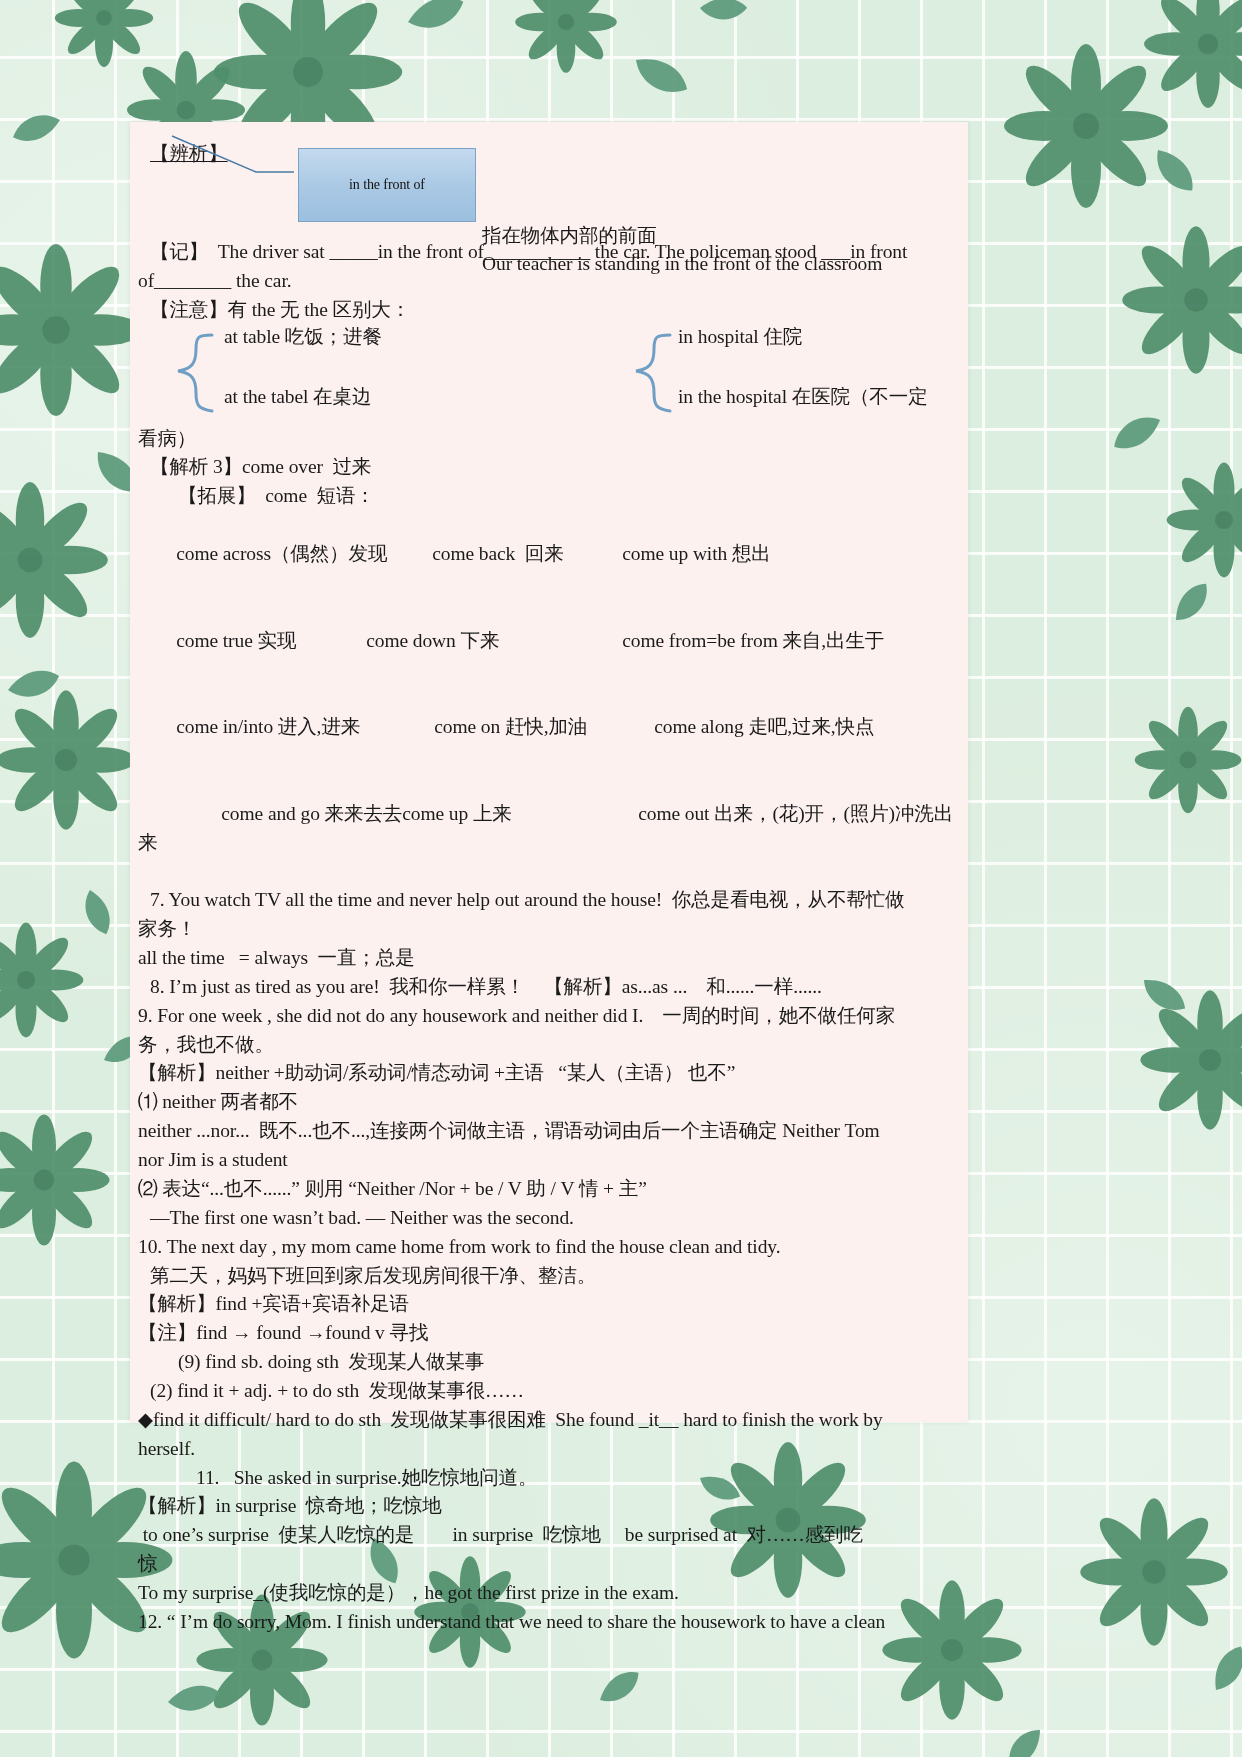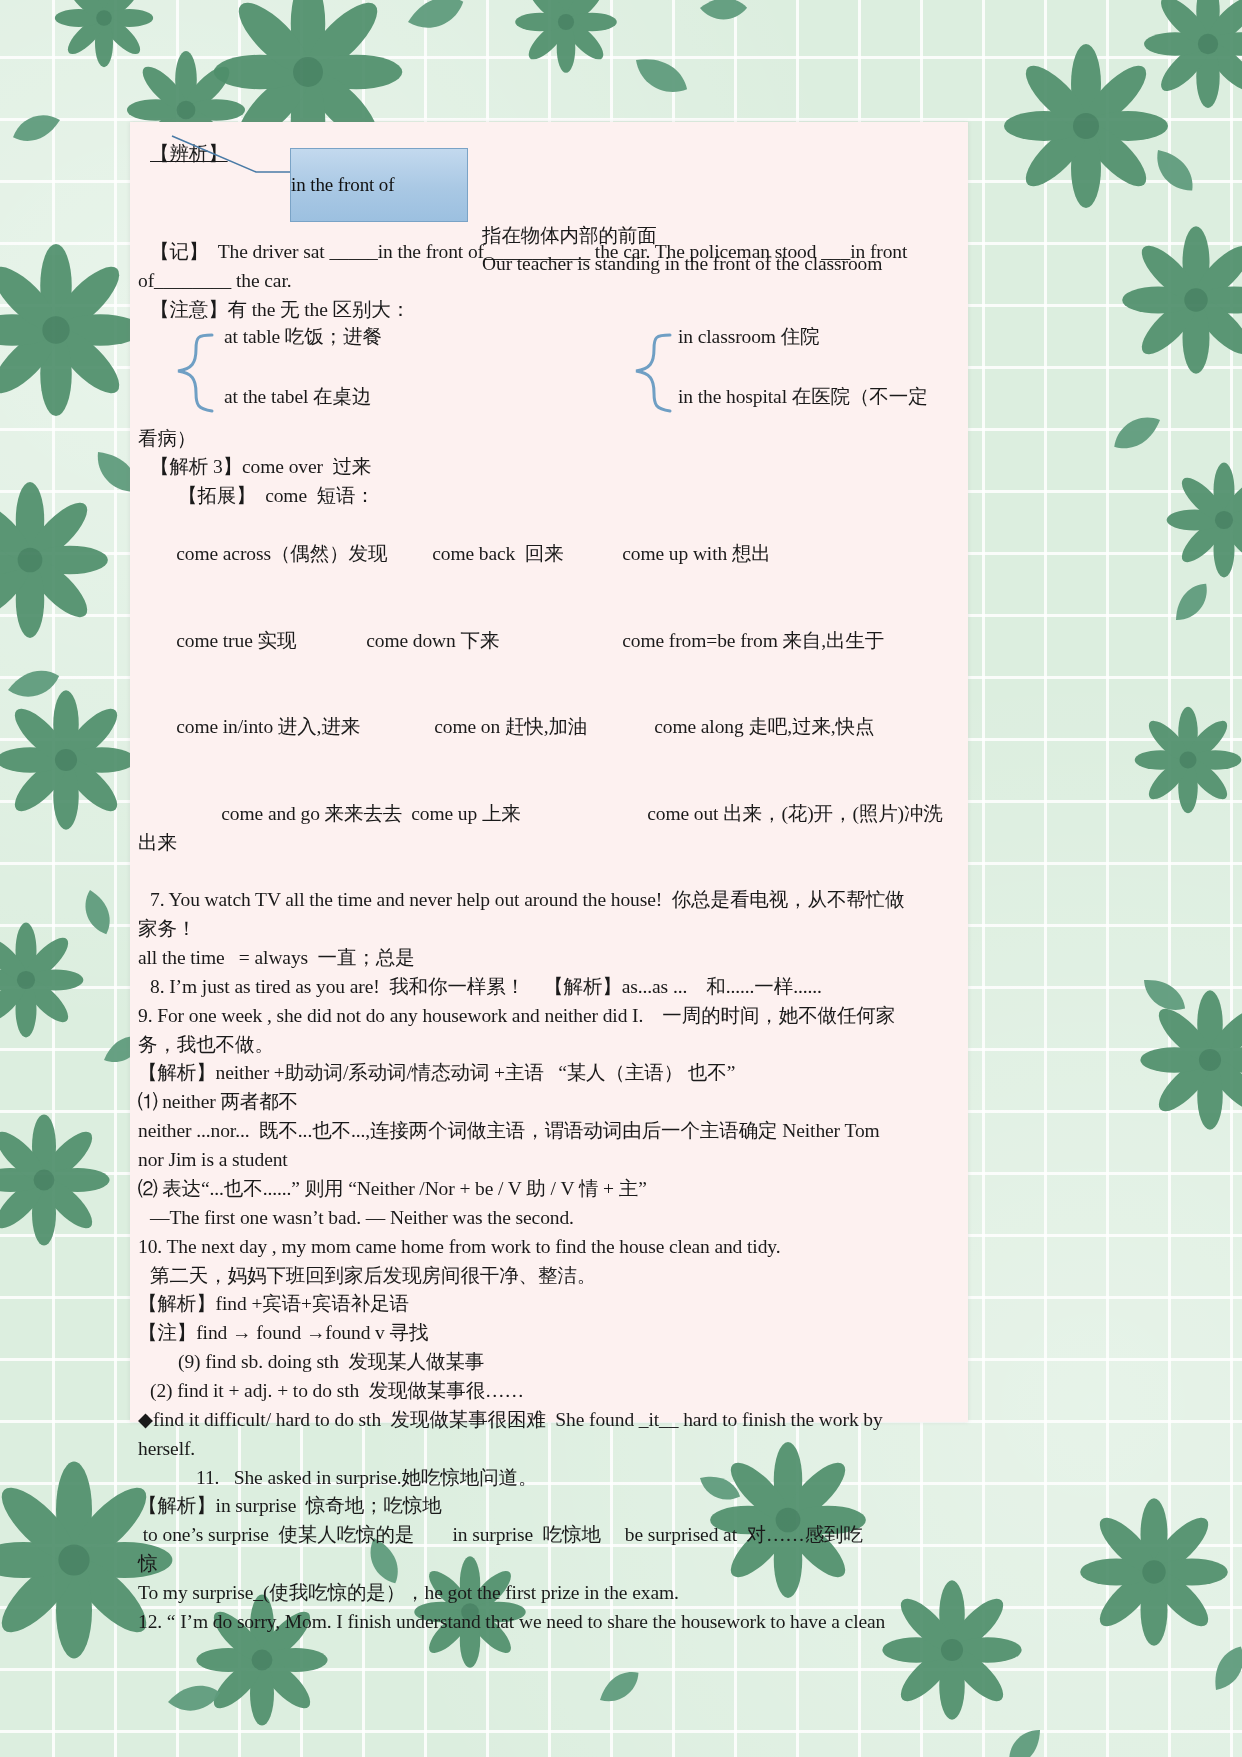--- a/index.html
+++ b/index.html
@@ -65,30 +65,30 @@
   .ind4 { padding-left: 58px; }
 
   
   #callout-wrap {
     position: relative;
     height: 98px;
     text-decoration: underline;
   }
   #callout-box {
     position: absolute;
-    left: 152px;
+    left: 160px;
     top: 8px;
     width: 176px;
     height: 72px;
     background: linear-gradient(180deg, #c3d9ee 0%, #a9c8e4 55%, #9cc0e0 100%);
     border: 1px solid #7aa3c6;
     display: flex;
     align-items: center;
-    justify-content: flex-start;
-    font-size: 19px;
+    justify-content: center;
+    font-size: 14px;
     color: #111;
   }
   #callout-leader {
     position: absolute;
     left: 32px;
     top: -6px;
     width: 124px;
     height: 52px;
   }
   .callout-side {
@@ -203,40 +203,40 @@
     <div id="brace-block">
       <svg class="brace-svg" style="left:20px; top:6px;" width="56" height="84" viewBox="0 0 56 84">
         <path d="M54 4 C 40 4 38 6 38 18 C 38 32 34 38 20 40 C 34 42 38 48 38 62 C 38 74 40 78 54 80" fill="none" stroke="#6f9fc4" stroke-width="3" stroke-linecap="round"></path>
       </svg>
       <div class="line brace-item" style="left:86px; top:-2px;">at table  吃饭；进餐</div>
       <div class="line brace-item" style="left:86px; top:58px;">at the tabel  在桌边</div>
 
       <svg class="brace-svg" style="left:478px; top:6px;" width="56" height="84" viewBox="0 0 56 84">
         <path d="M54 4 C 40 4 38 6 38 18 C 38 32 34 38 20 40 C 34 42 38 48 38 62 C 38 74 40 78 54 80" fill="none" stroke="#6f9fc4" stroke-width="3" stroke-linecap="round"></path>
       </svg>
-      <div class="line brace-item" style="left:540px; top:-2px;">in classroom  住院</div>
+      <div class="line brace-item" style="left:540px; top:-2px;">in hospital  住院</div>
       <div class="line brace-item" style="left:540px; top:58px;">in the hospital  在医院（不一定</div>
     </div>
 
     <div class="line">看病）</div>
     <div class="line ind2">【解析 3】come over  过来</div>
     <div class="line ind3">【拓展】  come  短语：</div>
 
     <div>
       <div class="line phrase-row">
         <span style="display:inline-block;width:256px;">come across（偶然）发现</span><span style="display:inline-block;width:190px;">come back  回来</span><span>come up with 想出</span>
       </div>
       <div class="line phrase-row">
         <span style="display:inline-block;width:190px;">come true 实现</span><span style="display:inline-block;width:256px;">come down 下来</span><span>come from=be from 来自,出生于</span>
       </div>
       <div class="line phrase-row">
         <span style="display:inline-block;width:226px;">come in/into 进入,进来</span><span style="display:inline-block;width:220px;margin-left:32px;">come on 赶快,加油</span><span>come along 走吧,过来,快点</span>
       </div>
       <div class="line phrase-row">
-        <span style="display:inline-block;width:226px;text-align:right;">come and go 来来去去</span><span style="display:inline-block;width:236px;margin-left:9px;">come up 上来</span><span>come out 出来，(花)开，(照片)冲洗出来</span>
+        <span style="display:inline-block;width:226px;text-align:right;">come and go 来来去去</span><span style="display:inline-block;width:236px;">come up 上来</span><span>come out 出来，(花)开，(照片)冲洗出来</span>
       </div>
     </div>
 
     <div class="line ind2">7. You watch TV all the time and never help out around the house!  你总是看电视，从不帮忙做</div>
     <div class="line">家务！</div>
     <div class="line">all the time   = always  一直；总是</div>
     <div class="line ind2">8. I’m just as tired as you are!  我和你一样累！    【解析】as...as ...    和......一样......</div>
     <div class="line">9. For one week , she did not do any housework and neither did I.    一周的时间，她不做任何家</div>
     <div class="line">务，我也不做。</div>
     <div class="line">【解析】neither +助动词/系动词/情态动词 +主语   “某人（主语） 也不”</div>

